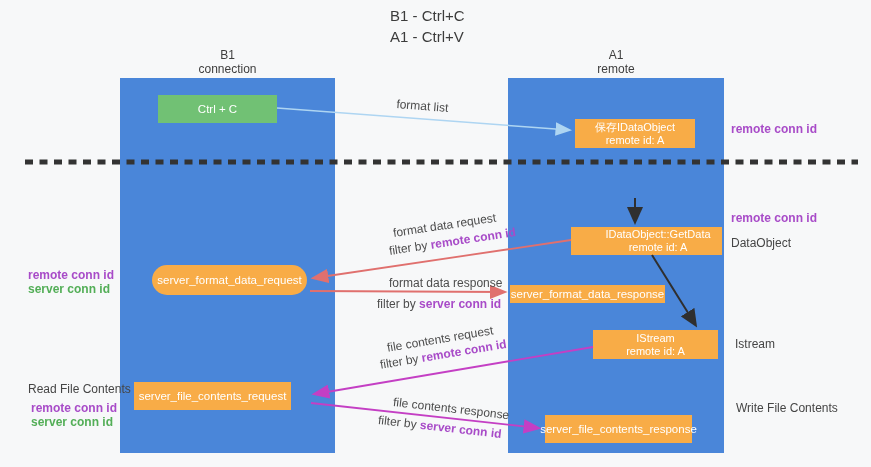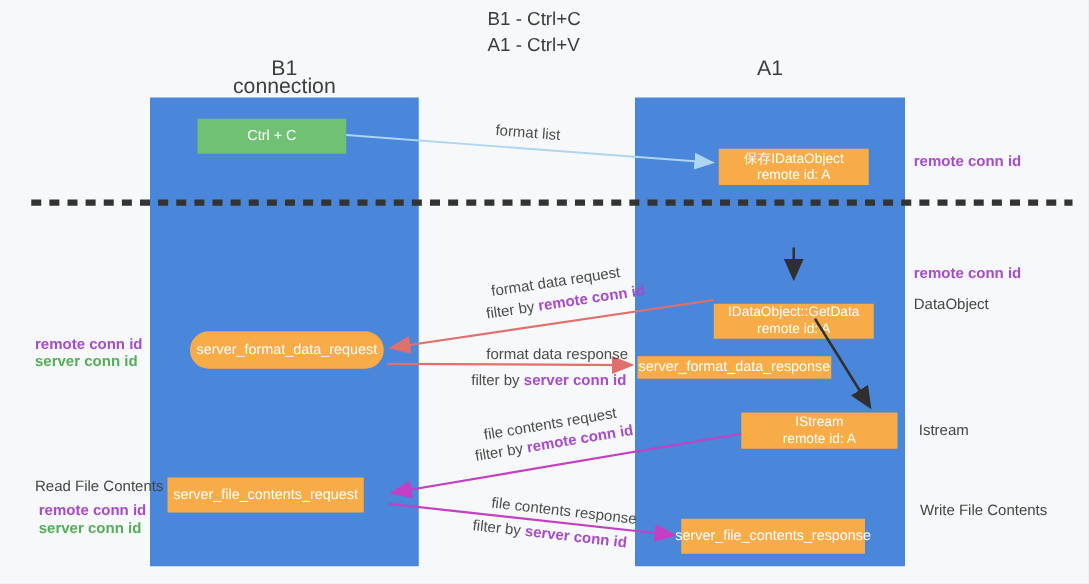--- a/index.html
+++ b/index.html
@@ -2,21 +2,21 @@
 <html><head>
 <meta charset="utf-8">
 <style>
   html,body{margin:0;padding:0;background:#e9e9e9;}
   .stage{
     position:relative;width:871px;height:467px;background:#f7f8f9;
     font-family:"Liberation Sans",sans-serif;overflow:hidden;
   }
   .abs{position:absolute;}
   .title{left:390px;top:5px;font-size:15px;line-height:21px;color:#3c3c3c;white-space:nowrap;}
-  .lane-header{top:48px;text-align:center;font-size:17px;line-height:14px;color:#3e3e3e;}
+  .lane-header{top:48px;text-align:center;font-size:12px;line-height:14px;color:#3e3e3e;}
   .lane{top:78px;height:375px;background:#4a86d9;}
   .node{
     z-index:2;display:flex;flex-direction:column;align-items:center;justify-content:center;
     color:#fff;text-align:center;font-size:11px;line-height:13px;white-space:nowrap;
   }
   .node.single{font-size:11.5px;}
   .green{background:#71c174;}
   .orange{background:#f8ac47;}
   .side-label{font-size:12px;color:#454545;white-space:nowrap;line-height:14px;}
   .bold-purple{color:#a84bc8;font-weight:bold;}
@@ -33,36 +33,37 @@
     <div>B1 - Ctrl+C</div>
     <div>A1 - Ctrl+V</div>
   </div>
 
   <div class="abs lane-header" style="left:120px;width:215px;">
     <div>B1</div>
     <div>connection</div>
   </div>
   <div class="abs lane-header" style="left:508px;width:216px;">
     <div>A1</div>
+    <div>remote</div>
   </div>
 
   <div class="abs lane" style="left:120px;width:215px;"></div>
   <div class="abs lane" style="left:508px;width:216px;"></div>
 
   <div class="abs node single green" style="left:158px;top:95px;width:119px;height:28px;">
     <span>Ctrl + C</span>
   </div>
 
   <div class="abs node orange" style="left:575px;top:119px;width:120px;height:29px;">
     <span>保存IDataObject</span>
     <span>remote id: A</span>
   </div>
 
 
-  <div class="abs node orange" style="left:571px;top:243px;width:128px;height:28px;">
+  <div class="abs node orange" style="left:571px;top:227px;width:128px;height:28px;padding-left:23px;">
     <span>IDataObject::GetData</span>
     <span>remote id: A</span>
   </div>
 
   <div class="abs node single orange" style="left:152px;top:265px;width:155px;height:30px;border-radius:15px;">
     <span>server_format_data_request</span>
   </div>
 
   <div class="abs node single orange" style="left:510px;top:285px;width:155px;height:18px;">
     <span>server_format_data_response</span>

